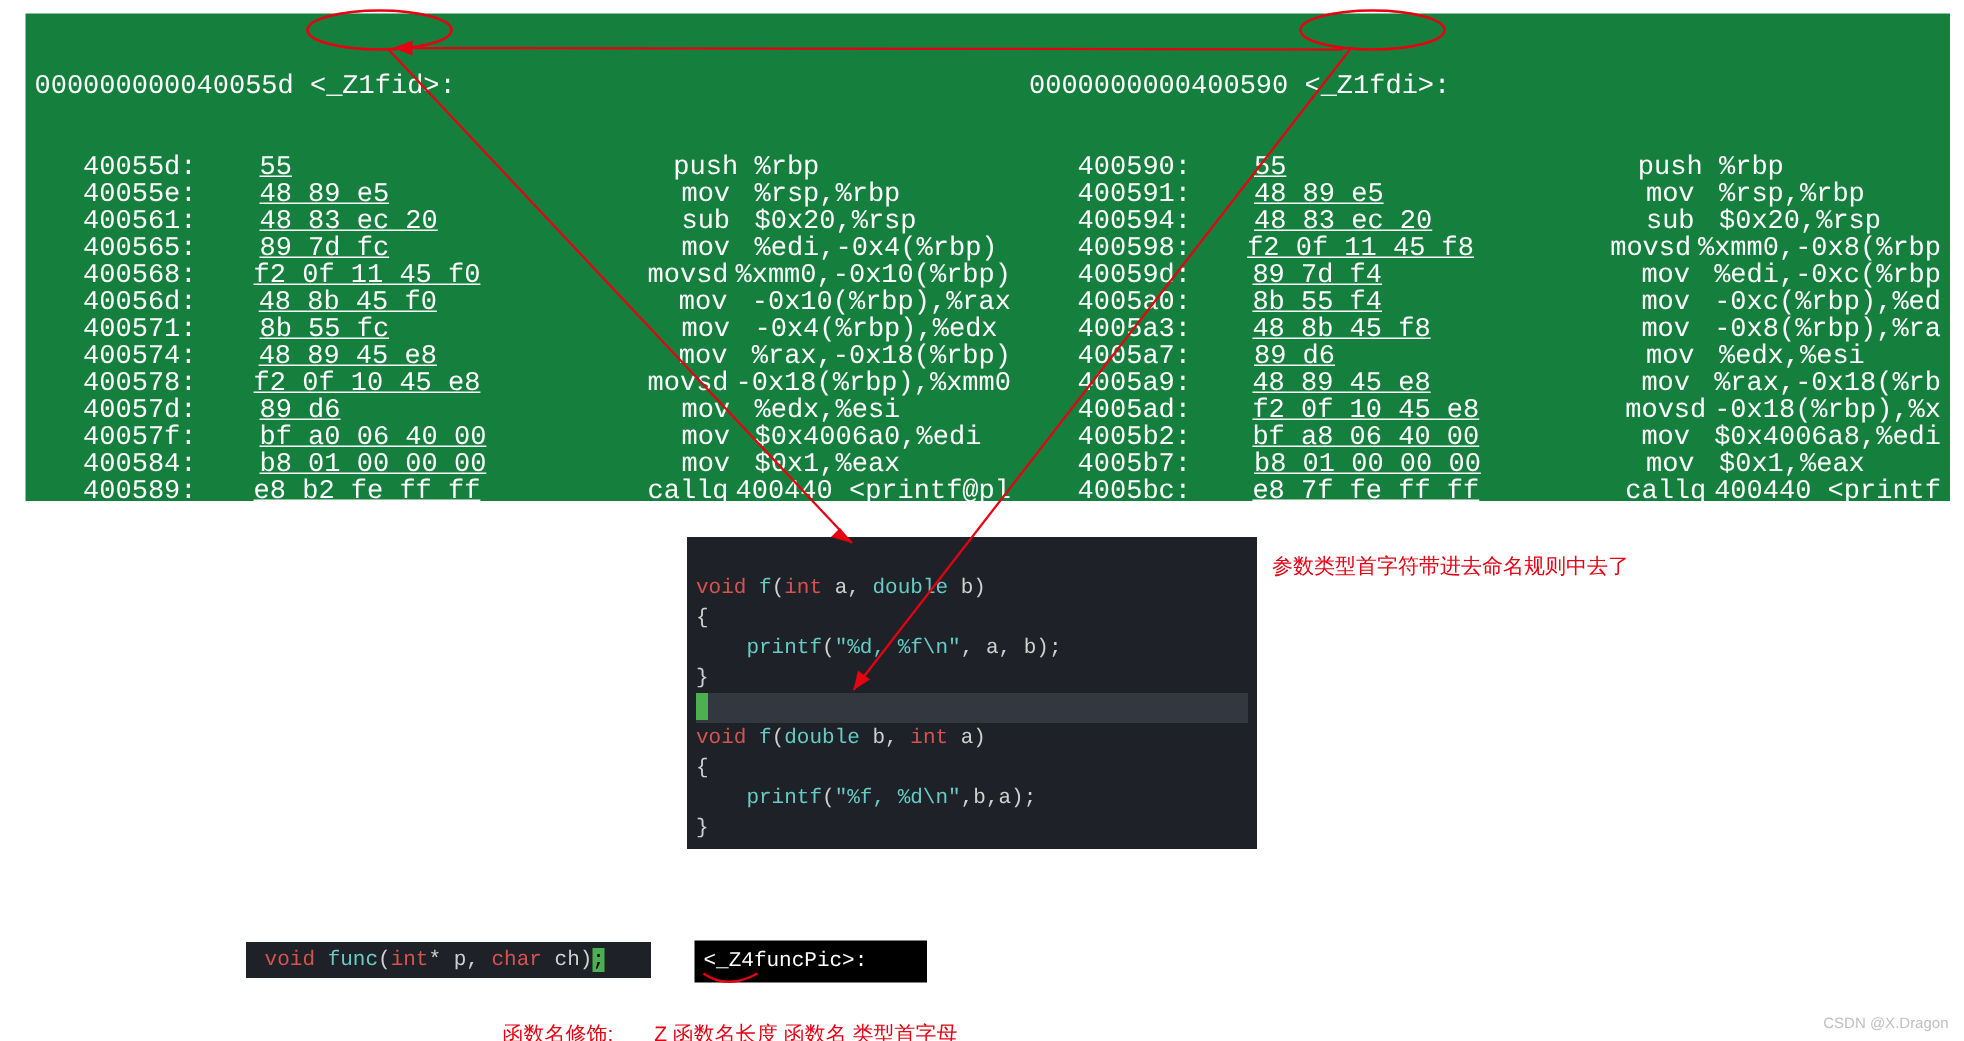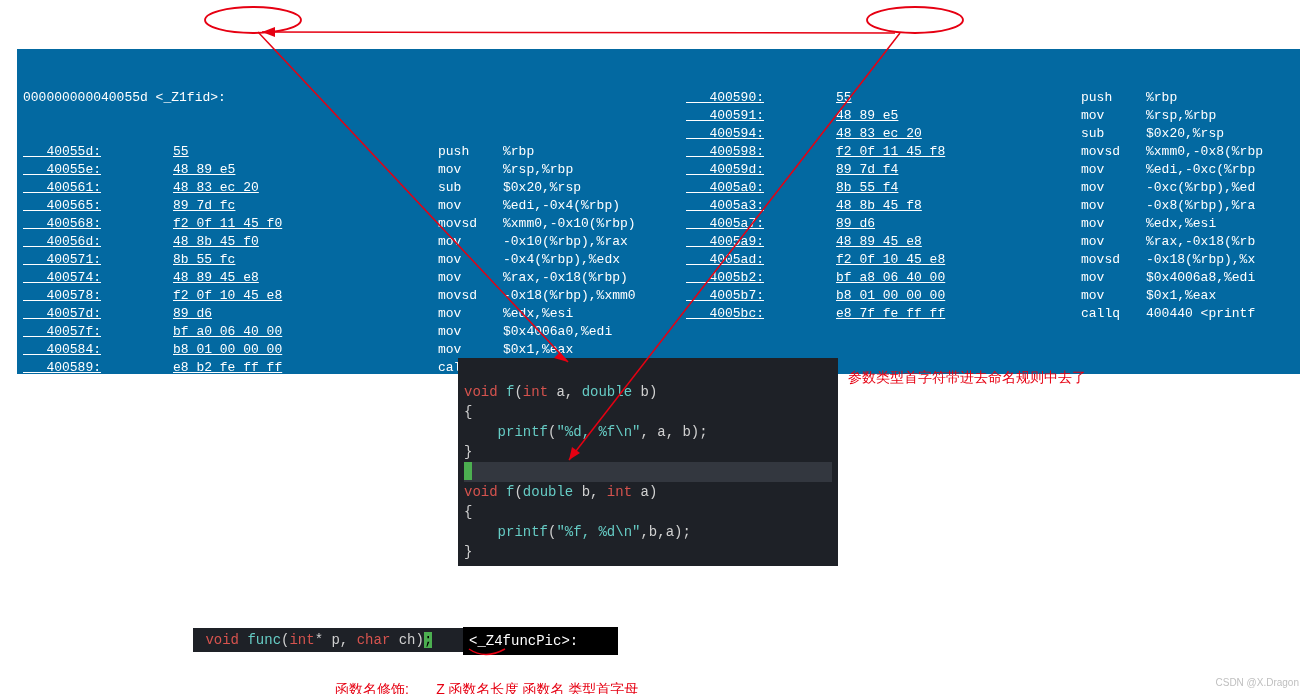--- a/index.html
+++ b/index.html
@@ -1,27 +1,27 @@
 <!DOCTYPE html>
 <html><head>
 <meta charset="utf-8">
 <style>
   * { margin: 0; padding: 0; box-sizing: border-box; }
   body { background: #fff; font-family: Consolas, "Courier New", monospace; width: 1309px; height: 694px; position: relative; overflow: hidden; }
-  .asm-block { background: #0369a1; color: #fff; font-size: 13px; line-height: 18px; white-space: pre; position: absolute; overflow: hidden; margin-top: 40px; }
+  .asm-block { background: #15803d; color: #fff; font-size: 18px; line-height: 18px; white-space: pre; position: absolute; overflow: hidden; }
   .asm-left  { left: 17px; top: 9px; width: 663px; height: 325px; padding: 4px 6px; }
   .asm-right { left: 680px; top: 9px; width: 620px; height: 325px; padding: 4px 6px; }
   .asm-line { display: flex; }
-  .addr { display: inline-block; width: 150px; text-decoration: underline; }
+  .addr { display: inline-block; width: 150px; }
   .hex  { display: inline-block; width: 270px; text-decoration: underline; }
-  .mn   { display: inline-block; width: 65px; color: #fff; }
+  .mn   { display: inline-block; width: 65px; color: #fff; text-align: center; }
   .ops  { display: inline-block; }
   .code-box { position: absolute; background: #1e2127; color: #d0d0d0; font-size: 14px; line-height: 20px; padding: 4px 6px; white-space: pre; }
   .code1 { left: 458px; top: 358px; width: 380px; }
-  .code2 { left: 193px; top: 628px; width: 270px; padding:2px 4px; }
+  .code2 { left: 164px; top: 628px; width: 270px; padding:2px 4px; }
   .code3 { left: 463px; top: 627px; width: 155px; background:#000; color:#fff; }
   .kw-void { color: #d6534e; }
   .kw-int  { color: #d6534e; }
   .kw-double { color: #66ccc5; }
   .kw-char { color: #d6534e; }
   .fn { color: #66ccc5; }
   .str { color: #66ccc5; }
   .brace { color: #d0d0d0; }
   .cursor-line { background: #33373f; display: block; width: 100%; height: 20px; }
   .green-cursor { background: #4caf50; display:inline-block; width:8px; height:18px; }
@@ -33,20 +33,21 @@
 </style>
 </head>
 <body>
 
 <div class="asm-block asm-left">
   <div>000000000040055d &lt;_Z1fid&gt;:</div>
   <div id="asm-left-body"><div class="asm-line"><span class="addr" style="width: 150px;">   40055d:</span><span class="hex" style="width: 265px;">55</span><span class="mn" style="width: 65px;">push</span><span class="ops">%rbp</span></div><div class="asm-line"><span class="addr" style="width: 150px;">   40055e:</span><span class="hex" style="width: 265px;">48 89 e5</span><span class="mn" style="width: 65px;">mov</span><span class="ops">%rsp,%rbp</span></div><div class="asm-line"><span class="addr" style="width: 150px;">   400561:</span><span class="hex" style="width: 265px;">48 83 ec 20</span><span class="mn" style="width: 65px;">sub</span><span class="ops">$0x20,%rsp</span></div><div class="asm-line"><span class="addr" style="width: 150px;">   400565:</span><span class="hex" style="width: 265px;">89 7d fc</span><span class="mn" style="width: 65px;">mov</span><span class="ops">%edi,-0x4(%rbp)</span></div><div class="asm-line"><span class="addr" style="width: 150px;">   400568:</span><span class="hex" style="width: 265px;">f2 0f 11 45 f0</span><span class="mn" style="width: 65px;">movsd</span><span class="ops">%xmm0,-0x10(%rbp)</span></div><div class="asm-line"><span class="addr" style="width: 150px;">   40056d:</span><span class="hex" style="width: 265px;">48 8b 45 f0</span><span class="mn" style="width: 65px;">mov</span><span class="ops">-0x10(%rbp),%rax</span></div><div class="asm-line"><span class="addr" style="width: 150px;">   400571:</span><span class="hex" style="width: 265px;">8b 55 fc</span><span class="mn" style="width: 65px;">mov</span><span class="ops">-0x4(%rbp),%edx</span></div><div class="asm-line"><span class="addr" style="width: 150px;">   400574:</span><span class="hex" style="width: 265px;">48 89 45 e8</span><span class="mn" style="width: 65px;">mov</span><span class="ops">%rax,-0x18(%rbp)</span></div><div class="asm-line"><span class="addr" style="width: 150px;">   400578:</span><span class="hex" style="width: 265px;">f2 0f 10 45 e8</span><span class="mn" style="width: 65px;">movsd</span><span class="ops">-0x18(%rbp),%xmm0</span></div><div class="asm-line"><span class="addr" style="width: 150px;">   40057d:</span><span class="hex" style="width: 265px;">89 d6</span><span class="mn" style="width: 65px;">mov</span><span class="ops">%edx,%esi</span></div><div class="asm-line"><span class="addr" style="width: 150px;">   40057f:</span><span class="hex" style="width: 265px;">bf a0 06 40 00</span><span class="mn" style="width: 65px;">mov</span><span class="ops">$0x4006a0,%edi</span></div><div class="asm-line"><span class="addr" style="width: 150px;">   400584:</span><span class="hex" style="width: 265px;">b8 01 00 00 00</span><span class="mn" style="width: 65px;">mov</span><span class="ops">$0x1,%eax</span></div><div class="asm-line"><span class="addr" style="width: 150px;">   400589:</span><span class="hex" style="width: 265px;">e8 b2 fe ff ff</span><span class="mn" style="width: 65px;">callq</span><span class="ops">400440 &lt;printf@pl</span></div></div>
 </div>
 
 <div class="asm-block asm-right">
+  <div>0000000000400590 &lt;_Z1fdi&gt;:</div>
   <div id="asm-right-body"><div class="asm-line"><span class="addr" style="width: 150px;">   400590:</span><span class="hex" style="width: 245px;">55</span><span class="mn" style="width: 65px;">push</span><span class="ops">%rbp</span></div><div class="asm-line"><span class="addr" style="width: 150px;">   400591:</span><span class="hex" style="width: 245px;">48 89 e5</span><span class="mn" style="width: 65px;">mov</span><span class="ops">%rsp,%rbp</span></div><div class="asm-line"><span class="addr" style="width: 150px;">   400594:</span><span class="hex" style="width: 245px;">48 83 ec 20</span><span class="mn" style="width: 65px;">sub</span><span class="ops">$0x20,%rsp</span></div><div class="asm-line"><span class="addr" style="width: 150px;">   400598:</span><span class="hex" style="width: 245px;">f2 0f 11 45 f8</span><span class="mn" style="width: 65px;">movsd</span><span class="ops">%xmm0,-0x8(%rbp</span></div><div class="asm-line"><span class="addr" style="width: 150px;">   40059d:</span><span class="hex" style="width: 245px;">89 7d f4</span><span class="mn" style="width: 65px;">mov</span><span class="ops">%edi,-0xc(%rbp</span></div><div class="asm-line"><span class="addr" style="width: 150px;">   4005a0:</span><span class="hex" style="width: 245px;">8b 55 f4</span><span class="mn" style="width: 65px;">mov</span><span class="ops">-0xc(%rbp),%ed</span></div><div class="asm-line"><span class="addr" style="width: 150px;">   4005a3:</span><span class="hex" style="width: 245px;">48 8b 45 f8</span><span class="mn" style="width: 65px;">mov</span><span class="ops">-0x8(%rbp),%ra</span></div><div class="asm-line"><span class="addr" style="width: 150px;">   4005a7:</span><span class="hex" style="width: 245px;">89 d6</span><span class="mn" style="width: 65px;">mov</span><span class="ops">%edx,%esi</span></div><div class="asm-line"><span class="addr" style="width: 150px;">   4005a9:</span><span class="hex" style="width: 245px;">48 89 45 e8</span><span class="mn" style="width: 65px;">mov</span><span class="ops">%rax,-0x18(%rb</span></div><div class="asm-line"><span class="addr" style="width: 150px;">   4005ad:</span><span class="hex" style="width: 245px;">f2 0f 10 45 e8</span><span class="mn" style="width: 65px;">movsd</span><span class="ops">-0x18(%rbp),%x</span></div><div class="asm-line"><span class="addr" style="width: 150px;">   4005b2:</span><span class="hex" style="width: 245px;">bf a8 06 40 00</span><span class="mn" style="width: 65px;">mov</span><span class="ops">$0x4006a8,%edi</span></div><div class="asm-line"><span class="addr" style="width: 150px;">   4005b7:</span><span class="hex" style="width: 245px;">b8 01 00 00 00</span><span class="mn" style="width: 65px;">mov</span><span class="ops">$0x1,%eax</span></div><div class="asm-line"><span class="addr" style="width: 150px;">   4005bc:</span><span class="hex" style="width: 245px;">e8 7f fe ff ff</span><span class="mn" style="width: 65px;">callq</span><span class="ops">400440 &lt;printf</span></div></div>
 </div>
 
 <div class="code-box code1">
 <span class="kw-void">void</span><span class="fn"> f</span><span>(</span><span class="kw-int">int</span><span> a, </span><span class="kw-double">double</span><span> b)</span>
 <span class="brace">{</span>
 <span>    </span><span class="fn">printf</span><span>(</span><span class="str">"%d, %f\n"</span><span>, a, b);</span>
 <span class="brace">}</span>
 <span class="cursor-line"><span class="green-cursor"></span></span><span class="kw-void">void</span><span class="fn"> f</span><span>(</span><span class="kw-double">double</span><span> b, </span><span class="kw-int">int</span><span> a)</span>
 <span class="brace">{</span>

